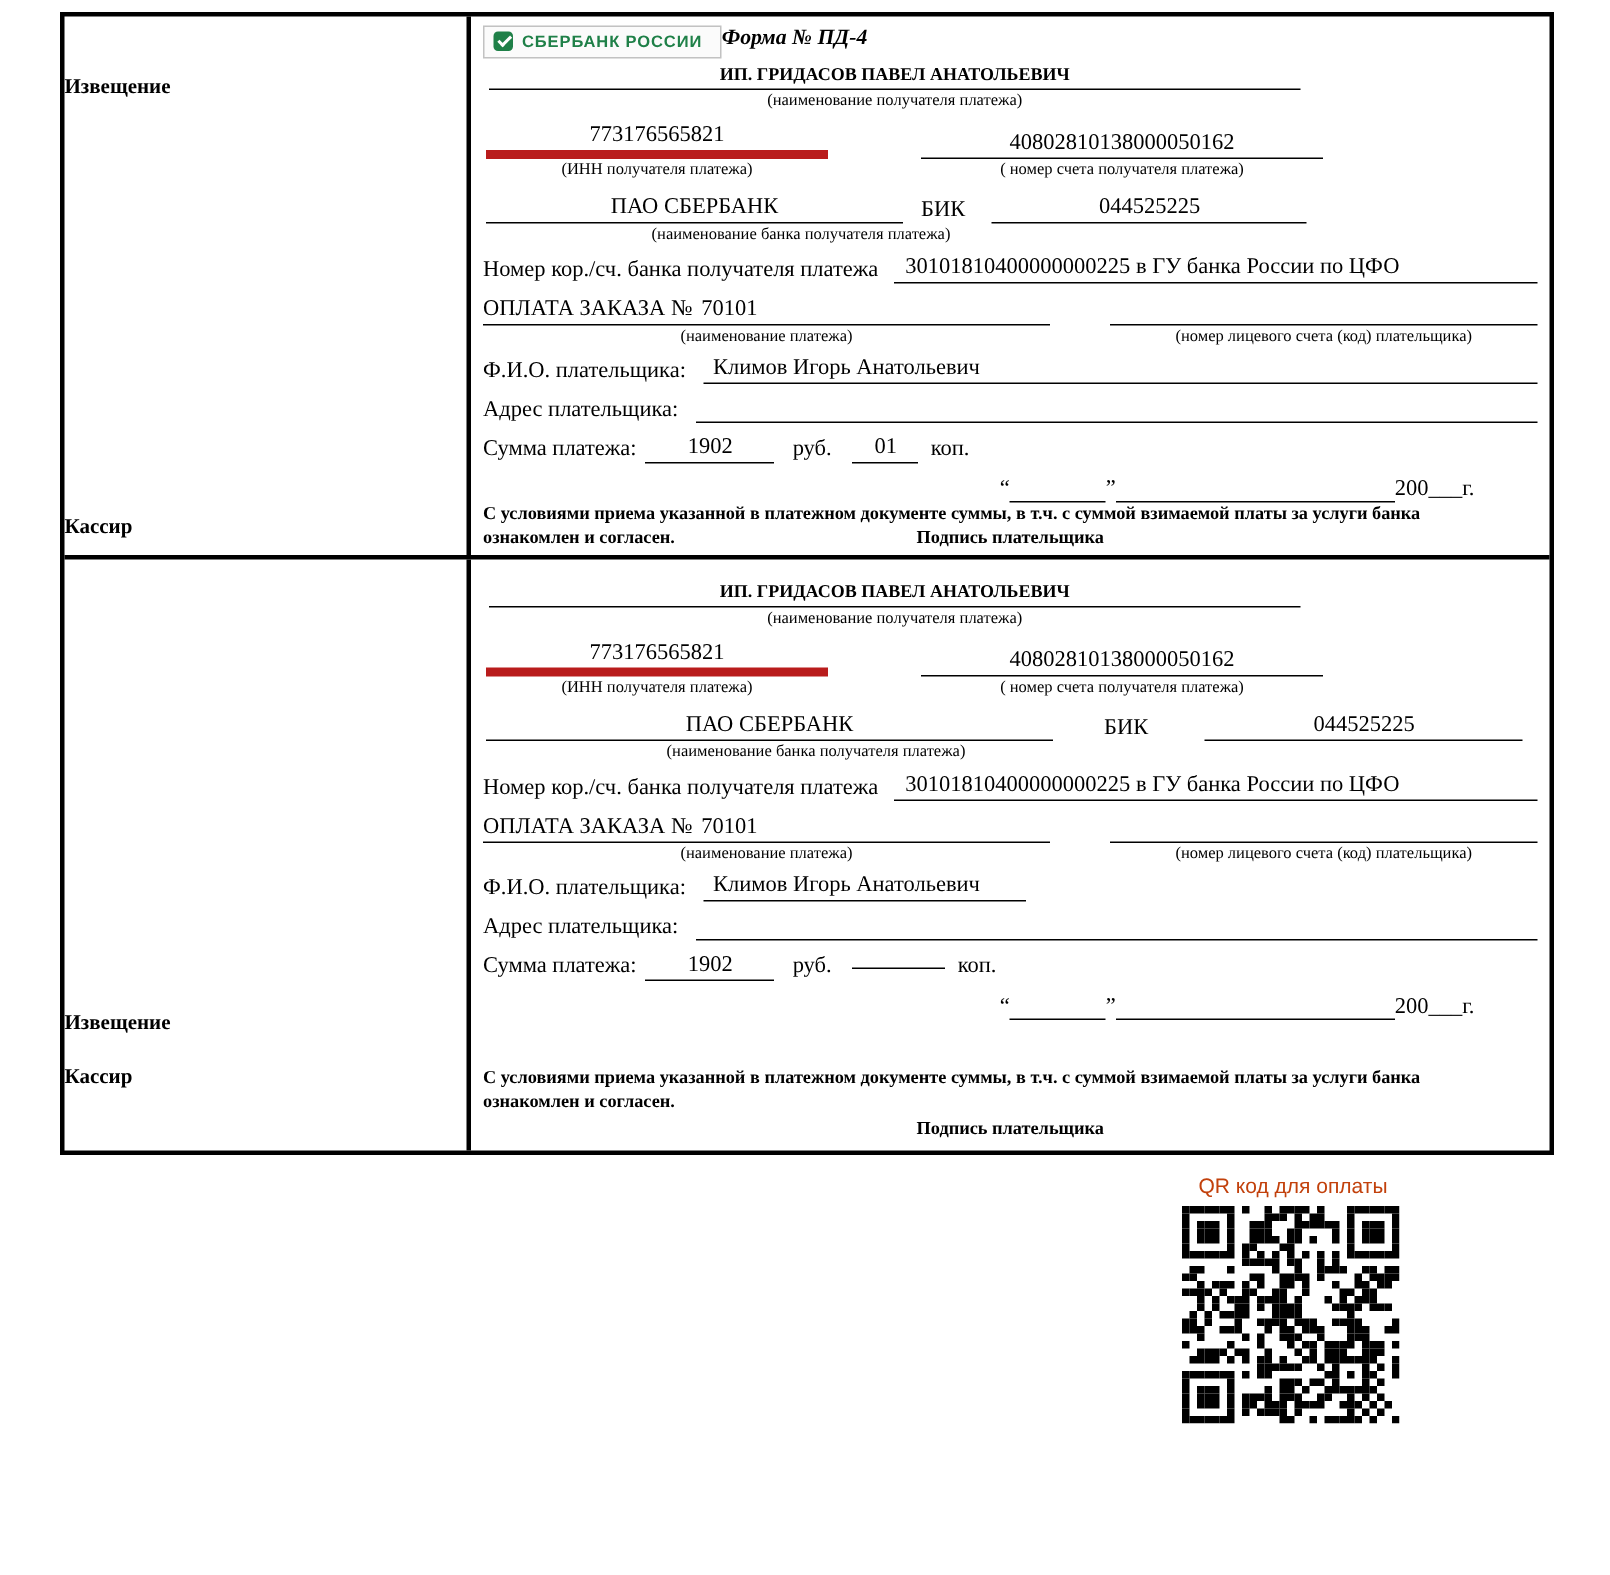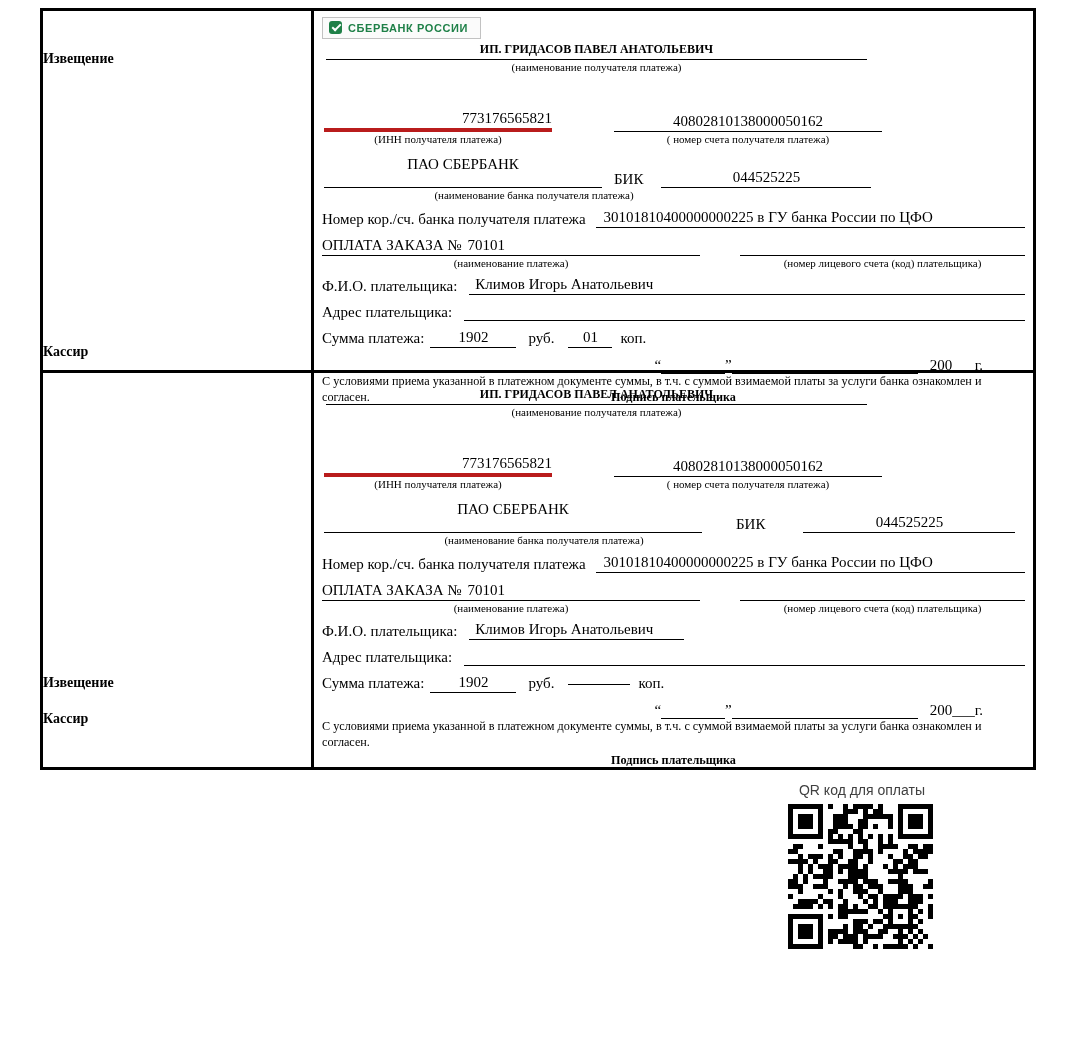--- a/index.html
+++ b/index.html
@@ -108,41 +108,40 @@
   .caption {
     font-size: 11px;
     text-align: center;
     white-space: nowrap;
   }
   .cap-under-title { margin: 1px 158px 0 4px; }
 
   .vals-row { display: flex; align-items: flex-end; margin-top: 9px; }
   .inn-cell {
     width: 228px; margin-left: 2px;
-    text-align: right;
-    border-bottom: 4px solid #b91c1c;
+    text-align: center;
+    border-bottom: 6px solid #b91c1c;
     padding-bottom: 1px;
-    margin-top: 28px;
   }
   .acct-cell {
     width: 268px; margin-left: 62px;
     text-align: center;
     border-bottom: 1px solid #000;
     padding-bottom: 1px;
   }
   .caps-row { display: flex; margin-top: 1px; }
   .cap-l { width: 228px; margin-left: 2px; }
   .cap-r { width: 268px; margin-left: 62px; }
 
   .bank-row { display: flex; align-items: flex-end; margin-top: 11px; }
   .bank-name {
     width: 278px; margin-left: 2px;
     text-align: center;
     border-bottom: 1px solid #000;
-    padding-bottom: 14px;
+    padding-bottom: 1px;
   }
   .bik-label { margin-left: 12px; white-space: nowrap; }
   .bik-val {
     width: 210px; margin-left: 18px;
     text-align: center;
     border-bottom: 1px solid #000;
     padding-bottom: 1px;
   }
   .s-receipt .bank-name { width: 378px; }
   .s-receipt .bik-label { margin-left: 34px; }
@@ -218,49 +217,49 @@
 
   .date-row {
     display: flex; align-items: flex-end;
     justify-content: flex-end;
     margin-top: 9px;
     padding-right: 42px;
     font-size: 15px;
   }
   .date-blank-1 { width: 64px; border-bottom: 1px solid #000; height: 17px; }
   .date-blank-2 { width: 186px; border-bottom: 1px solid #000; height: 17px; }
-  .date-year { margin-left: 12px; white-space: nowrap; text-align: right; }
+  .date-year { margin-left: 0; white-space: nowrap; text-align: right; }
 
   .terms-wrap {
     margin-top: auto;
     position: relative;
     font-size: 12.2px;
     line-height: 1.3;
     padding-bottom: 1px;
   }
   .s-receipt .terms-wrap { padding-bottom: 18px; }
-  .terms-text { max-width: 660px; }
+  .terms-text { max-width: 660px; font-weight: bold; }
   .signature {
     position: absolute;
     bottom: 1px; left: 0; right: 0;
     text-align: center;
     font-weight: bold;
     font-size: 12.2px;
   }
   .s-receipt .signature { bottom: 0; }
 
   .qr-block {
     position: absolute;
     left: 788px;
     top: 782px;
     width: 148px;
     text-align: center;
     font-family: "Liberation Sans", sans-serif;
     font-size: 14px;
-    color: #404040;
+    color: #c2410c;
   }
   .qr-label { margin-bottom: 6px; white-space: nowrap; }
   .qr-svg { display: block; width: 145px; height: 145px; background: #fff; }
 </style>
 </head>
 <body>
 
 <div class="page">
 
   <div class="form-box">
@@ -270,20 +269,21 @@
         <div class="side-a">Извещение</div>
         <div class="side-b">Кассир</div>
       </div>
       <div class="right-col">
 
         <div class="header-row">
           <div class="logo">
             <span class="logo-mark"></span>
             <span class="logo-text">СБЕРБАНК РОССИИ</span>
           </div>
+          <div class="forma">Форма № ПД-4</div>
         </div>
 
         <div class="title">ИП. ГРИДАСОВ ПАВЕЛ АНАТОЛЬЕВИЧ</div>
         <div class="caption cap-under-title">(наименование получателя платежа)</div>
 
         <div class="vals-row">
           <div class="inn-cell">773176565821</div>
           <div class="acct-cell">40802810138000050162</div>
         </div>
         <div class="caps-row">

